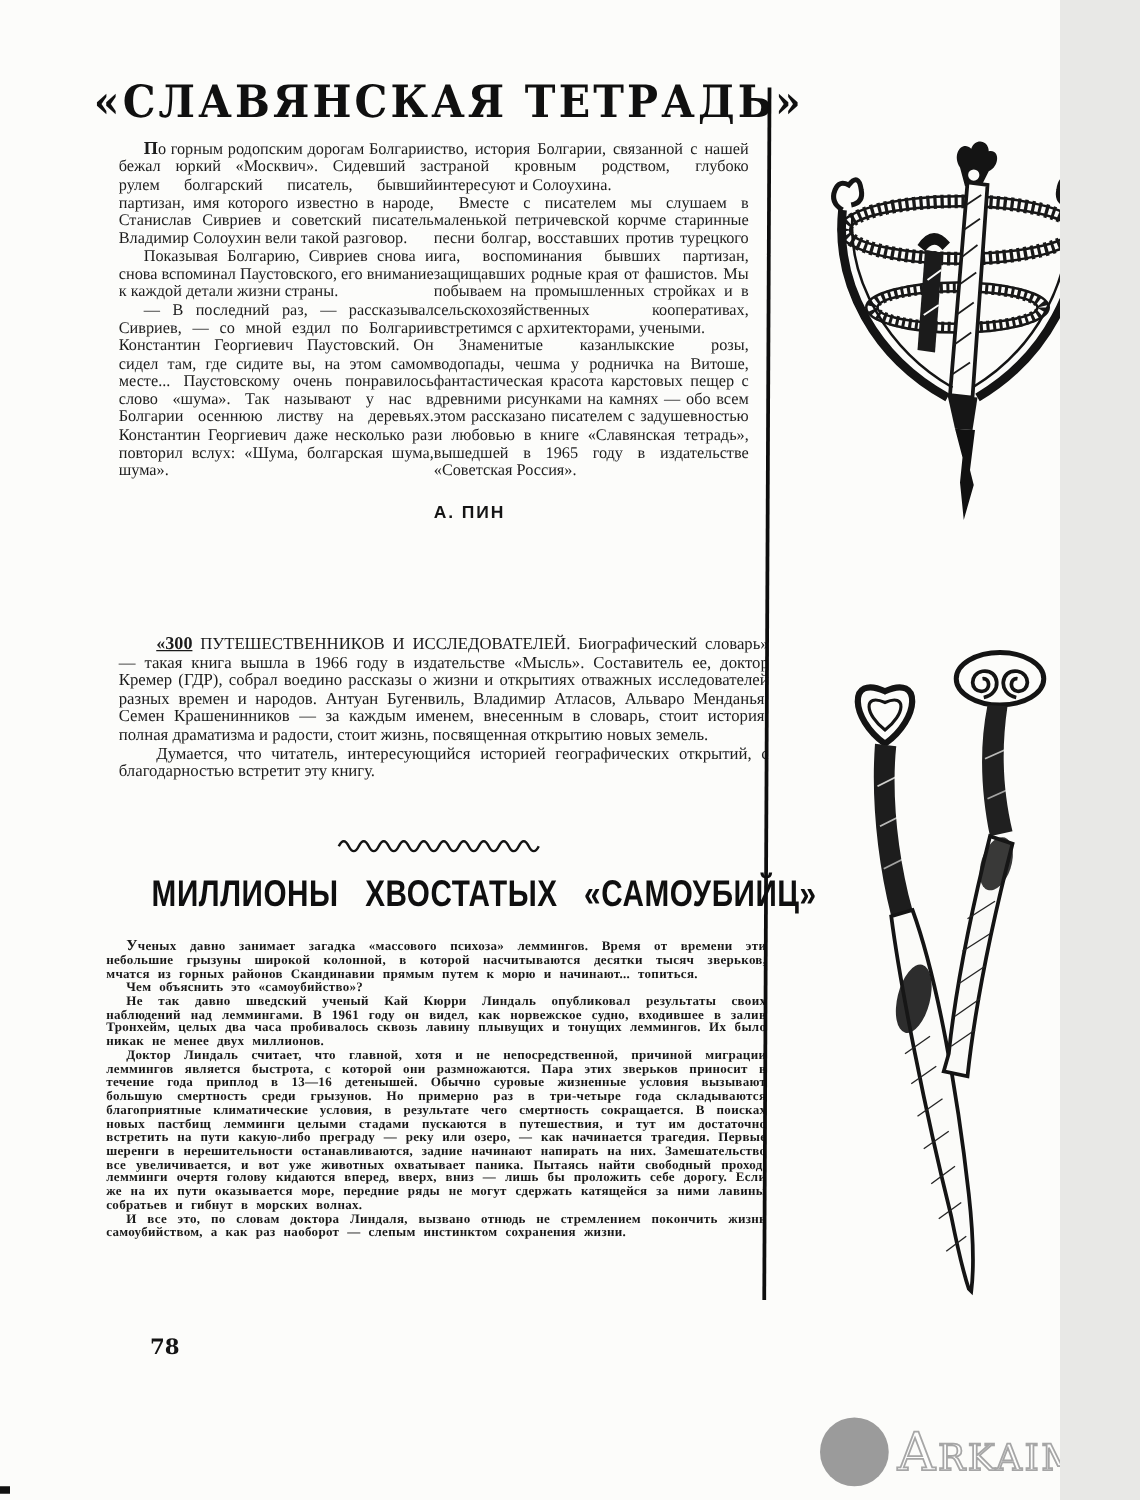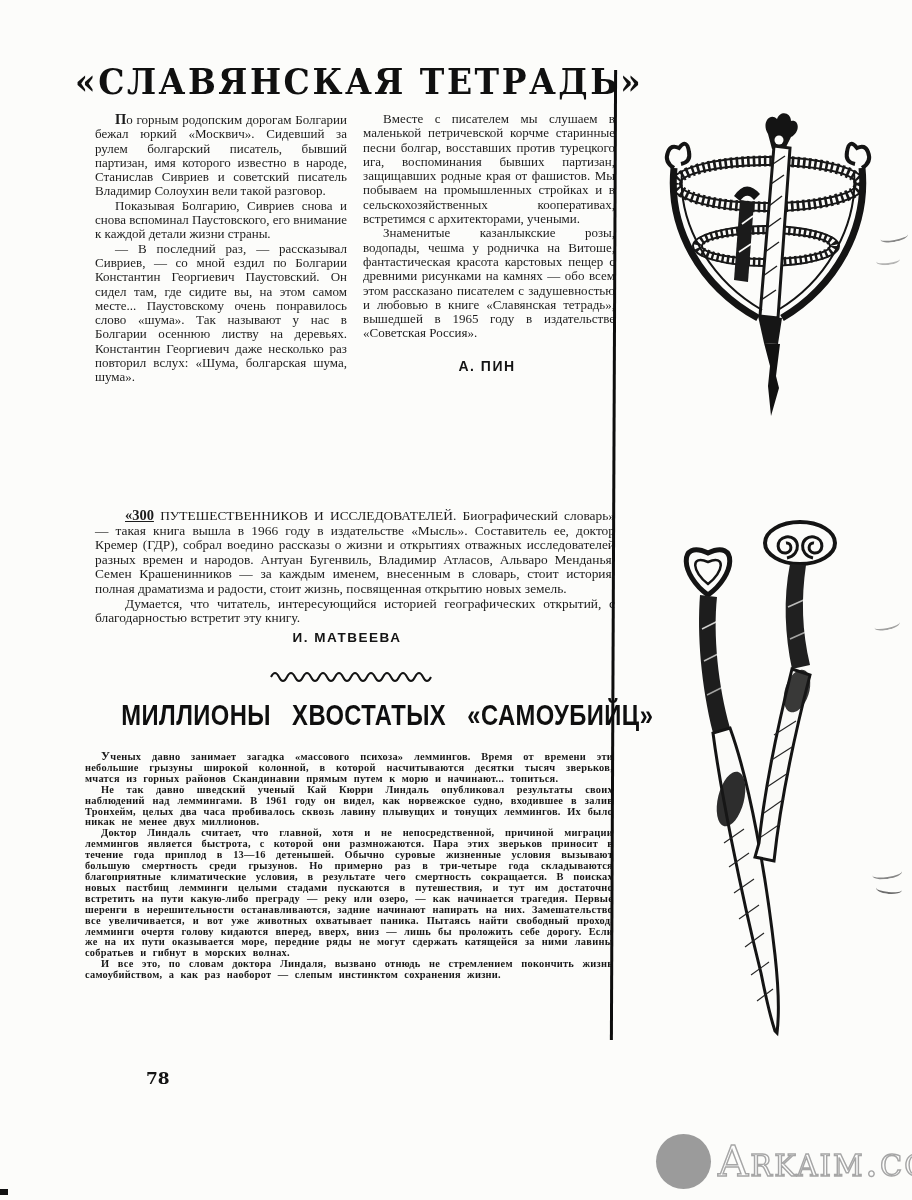--- a/index.html
+++ b/index.html
@@ -1,41 +1,41 @@
 <!DOCTYPE html>
 <html><head>
 <meta charset="utf-8">
 <style>
   html,body { margin:0; padding:0; background:#e8e8e6; }
   .page {
-    position:relative; width:912px; height:1200px;
+    position:relative; width:848px; height:1200px;
     background:#fcfcfa; overflow:hidden;
     font-family:"Liberation Serif", serif; color:#1b1b1b;
   }
   
   .a1-title {
     position:absolute; left:75px; top:62px; width:560px;
     text-align:center; font-family:"DejaVu Serif", serif;
     font-weight:bold; font-size:33px; letter-spacing:2.5px;
     white-space:nowrap; color:#101010;
     transform:scaleY(1.08);
   }
   .columns {
     position:absolute; left:95px; top:112px; width:520px;
-    display:flex; gap:16px;
+    display:flex; 
   }
   .col {
     width:252px; font-size:13px; line-height:14.3px;
     text-align:justify; color:#1c1c1c;
   }
   .col p { margin:0; text-indent:20px; }
   .col p.cont { text-indent:0; }
   .ini { font-weight:bold; font-size:1.12em; }
   .sig {
-    text-align:center; font-family:"Liberation Sans", sans-serif;
+    text-align:left; font-family:"Liberation Sans", sans-serif;
     font-weight:bold; letter-spacing:1.5px; color:#141414;
   }
   .sig1 { font-size:14px; margin-top:18px; padding-right:4px; }
   
   .a2 {
     position:absolute; left:95px; top:508px; width:520px;
     font-size:13.4px; line-height:14.6px; text-align:justify;
     color:#1c1c1c;
   }
   .a2 p { margin:0; text-indent:30px; }
@@ -60,21 +60,20 @@
     font-weight:bold; color:#191919;
     word-spacing:3.5px; letter-spacing:0.25px;
   }
   .a3 p { margin:0; text-indent:16px; }
   .a3 .ini { font-size:1.18em; }
   
   .pageno {
     position:absolute; left:120px; top:1068px;
     font-weight:bold; font-size:17px; color:#141414;
     font-family:"DejaVu Serif", serif;
-    margin-left:26px;
   }
   .vrule {
     position:absolute; left:612px; top:70px; width:3px; height:970px;
     background:#0d0d0d; transform:rotate(0.25deg);
   }
   .illus { position:absolute; }
   .illus-cresset { left:630px; top:104px; }
   .illus-knives  { left:628px; top:503px; }
   
   .watermark {
@@ -107,39 +106,40 @@
 
   <div class="a1-title">«СЛАВЯНСКАЯ ТЕТРАДЬ»</div>
 
   <div class="columns">
     <div class="col">
       <p><span class="ini">П</span><span>о горным родопским дорогам Болгарии бежал юркий «Москвич». Сидевший за рулем болгарский писатель, бывший партизан, имя которого известно в народе, Станислав Сивриев и советский писатель Владимир Солоухин вели такой разговор.</span></p>
       <p>Показывая Болгарию, Сивриев снова и снова вспоминал Паустовского, его внимание к каждой детали жизни страны.</p>
       <p>— В последний раз, — рассказывал Сивриев, — со мной ездил по Болгарии Константин Георгиевич Паустовский. Он сидел там, где сидите вы, на этом самом месте... Паустовскому очень понравилось слово «шума». Так называют у нас в Болгарии осеннюю листву на деревьях. Константин Георгиевич даже несколько раз повторил вслух: «Шума, болгарская шума, шума».</p>
     </div>
     <div class="col">
+      <p class="cont">ство, история Болгарии, связанной с нашей страной кровным родством, глубоко интересуют и Солоухина.</p>
       <p>Вместе с писателем мы слушаем в маленькой петричевской корчме старинные песни болгар, восставших против турецкого ига, воспоминания бывших партизан, защищавших родные края от фашистов. Мы побываем на промышленных стройках и в сельскохозяйственных кооперативах, встретимся с архитекторами, учеными.</p>
       <p>Знаменитые казанлыкские розы, водопады, чешма у родничка на Витоше, фантастическая красота карстовых пещер с древними рисунками на камнях — обо всем этом рассказано писателем с задушевностью и любовью в книге «Славянская тетрадь», вышедшей в 1965 году в издательстве «Советская Россия».</p>
       <div class="sig sig1">А. ПИН</div>
     </div>
   </div>
 
   <div class="a2">
     <p><span class="lead300">«300</span><span> ПУТЕШЕСТВЕННИКОВ И ИССЛЕДОВАТЕЛЕЙ. Биографический словарь» — такая книга вышла в 1966 году в издательстве «Мысль». Составитель ее, доктор Кремер (ГДР), собрал воедино рассказы о жизни и открытиях отважных исследователей разных времен и народов. Антуан Бугенвиль, Владимир Атласов, Альваро Менданья, Семен Крашенинников — за каждым именем, внесенным в словарь, стоит история, полная драматизма и радости, стоит жизнь, посвященная открытию новых земель.</span></p>
     <p>Думается, что читатель, интересующийся историей географических открытий, с благодарностью встретит эту книгу.</p>
-    <div class="sig sig2">И. МАТВЕЕВА</div>
   </div>
 
   <svg class="squiggle" width="172" height="12" viewBox="0 0 172 12">
     <path d="M3,7 q4,-8 8,0 t8,0 t8,0 t8,0 t8,0 t8,0 t8,0 t8,0 t8,0 t8,0 t8,0 t8,0 t8,0 t8,0 t8,0 t8,0 t8,0 t8,0 t8,0 t8,0" fill="none" stroke="#141414" stroke-width="2"></path>
   </svg>
 
   <div class="a3-title"><span class="squeeze">МИЛЛИОНЫ  ХВОСТАТЫХ  «САМОУБИЙЦ»</span></div>
   <div class="a3">
     <p><span class="ini">У</span><span>ченых давно занимает загадка «массового психоза» леммингов. Время от времени эти небольшие грызуны широкой колонной, в которой насчитываются десятки тысяч зверьков, мчатся из горных районов Скандинавии прямым путем к морю и начинают... топиться.</span></p>
+    <p>Чем объяснить это «самоубийство»?</p>
     <p>Не так давно шведский ученый Кай Кюрри Линдаль опубликовал результаты своих наблюдений над леммингами. В 1961 году он видел, как норвежское судно, входившее в залив Тронхейм, целых два часа пробивалось сквозь лавину плывущих и тонущих леммингов. Их было никак не менее двух миллионов.</p>
     <p>Доктор Линдаль считает, что главной, хотя и не непосредственной, причиной миграции леммингов является быстрота, с которой они размножаются. Пара этих зверьков приносит в течение года приплод в 13—16 детенышей. Обычно суровые жизненные условия вызывают большую смертность среди грызунов. Но примерно раз в три-четыре года складываются благоприятные климатические условия, в результате чего смертность сокращается. В поисках новых пастбищ лемминги целыми стадами пускаются в путешествия, и тут им достаточно встретить на пути какую-либо преграду — реку или озеро, — как начинается трагедия. Первые шеренги в нерешительности останавливаются, задние начинают напирать на них. Замешательство все увеличивается, и вот уже животных охватывает паника. Пытаясь найти свободный проход, лемминги очертя голову кидаются вперед, вверх, вниз — лишь бы проложить себе дорогу. Если же на их пути оказывается море, передние ряды не могут сдержать катящейся за ними лавины собратьев и гибнут в морских волнах.</p>
     <p>И все это, по словам доктора Линдаля, вызвано отнюдь не стремлением покончить жизнь самоубийством, а как раз наоборот — слепым инстинктом сохранения жизни.</p>
   </div>
 
   <div class="pageno">78</div>
 
   <div class="vrule"></div>
 
   <svg class="illus illus-cresset" role="img" width="276" height="320" viewBox="0 0 276 320" aria-label="hand-drawn openwork iron fire-basket (cresset) on a spike">

